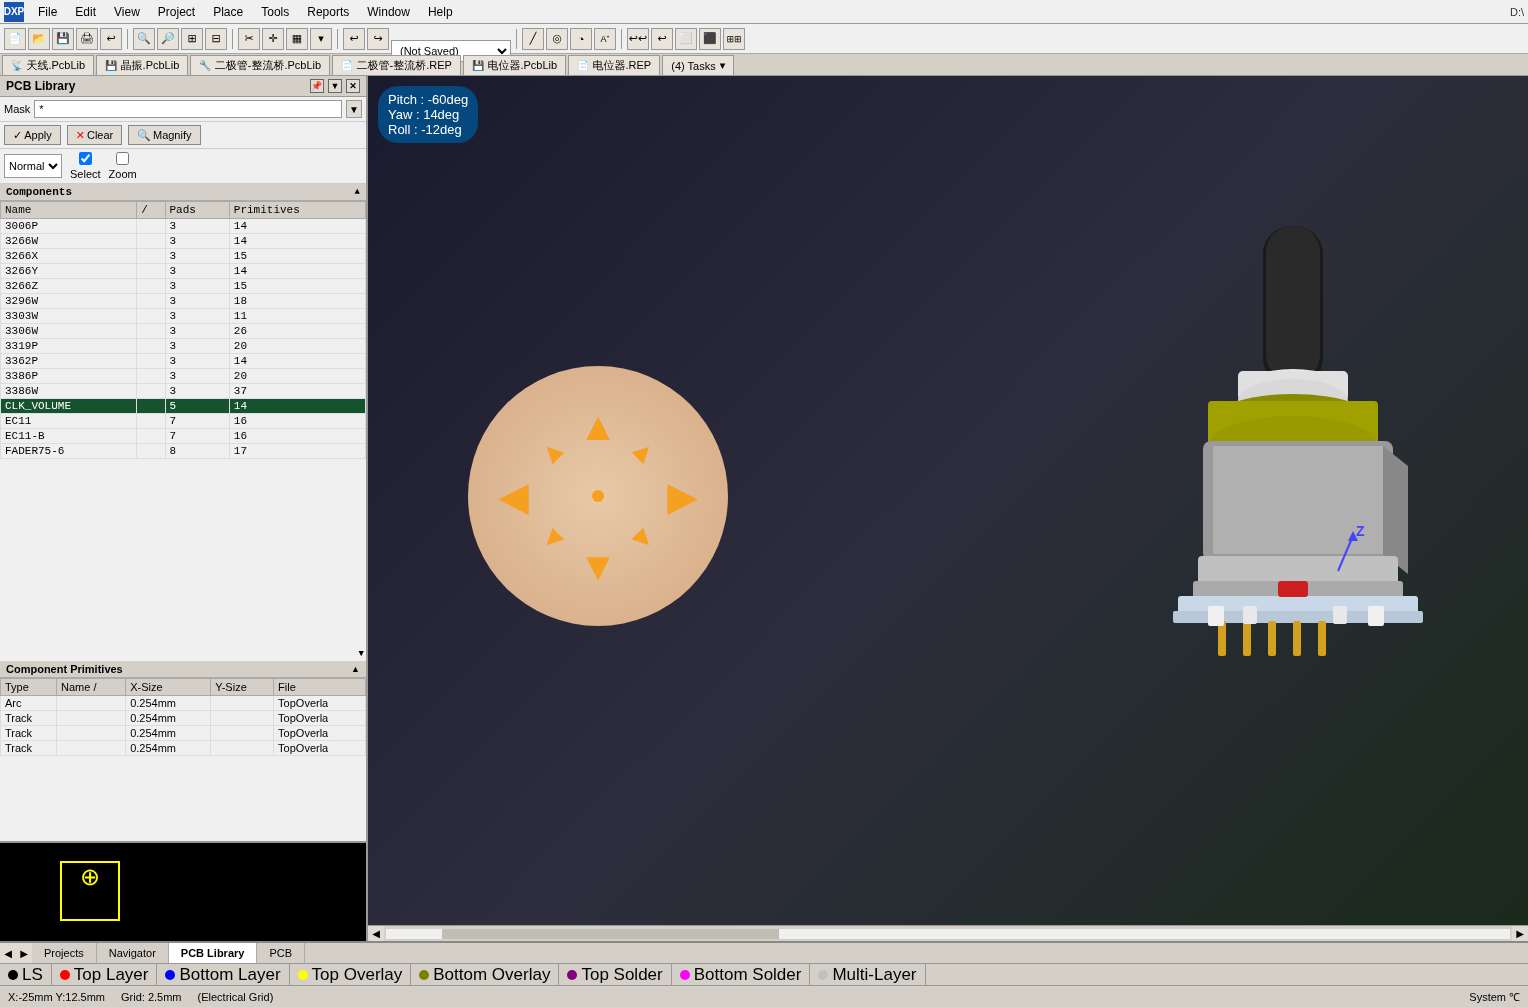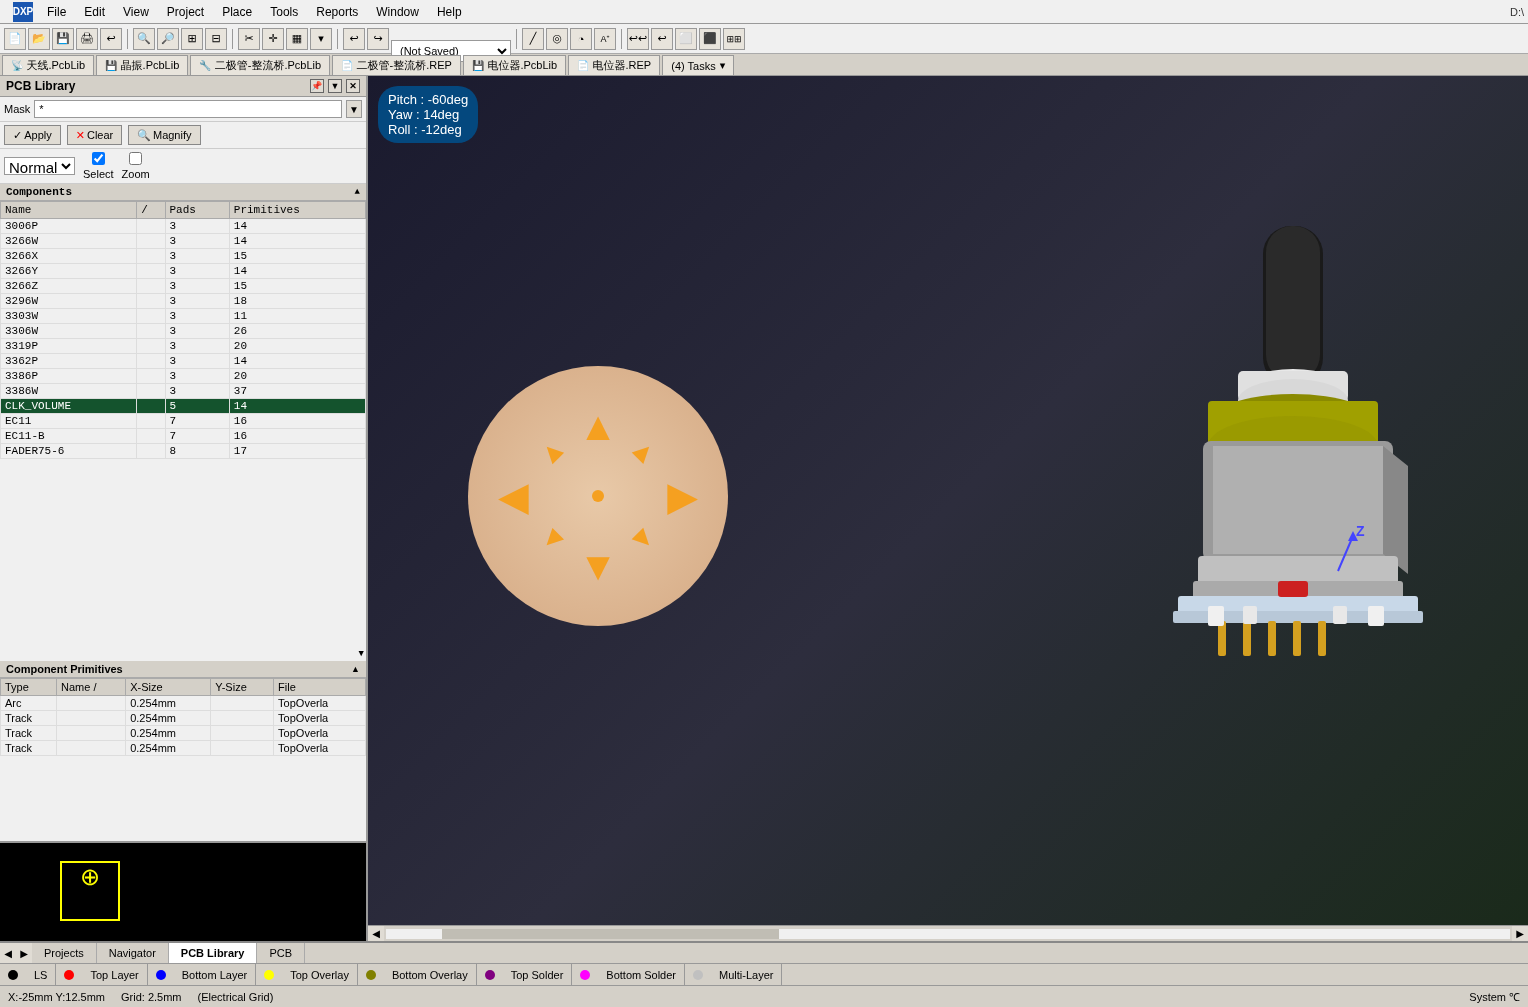--- a/index.html
+++ b/index.html
@@ -13,21 +13,20 @@
       display: flex;
       align-items: center;
       height: 24px;
     }
     #menubar .app-logo {
       width: 20px; height: 20px;
       background: #1a56b0;
       display: flex; align-items: center; justify-content: center;
       color: white; font-weight: bold; font-size: 10px;
       margin-right: 6px;
-      margin-left: 9px;
     }
     #menubar .menu-items { display: flex; gap: 2px; }
     #menubar .menu-item {
       padding: 2px 8px;
       cursor: pointer;
       color: #000;
       font-size: 12px;
     }
     #menubar .right-path {
       margin-left: auto;
@@ -160,21 +159,21 @@
     }
 
     
     #nsz-row {
       display: flex;
       align-items: center;
       padding: 3px 4px;
       border-bottom: 1px solid #ccc;
       gap: 8px;
     }
-    .nsz-select { height: 18px; font-size: 15px; border: 1px solid #999; background: white; }
+    .nsz-select { height: 24px; font-size: 11px; border: 1px solid #999; background: white; }
     .checkbox-label { display: flex; align-items: center; gap: 3px; font-size: 11px; cursor: pointer; flex-direction: column; }
 
     
     #components-section {
       display: flex;
       flex-direction: column;
       flex: 1;
       min-height: 0;
       font-family: Liberation Mono, monospace;
     }
@@ -307,23 +306,23 @@
       display: flex;
       align-items: center;
       overflow: hidden;
     }
     .layer-tab {
       display: flex; align-items: center;
       padding: 1px 8px;
       border-right: 1px solid #999;
       height: 100%;
       cursor: pointer;
-      font-size: 11px;
+      font-size: 17px;
       white-space: nowrap;
-      gap: 16px;
+      gap: 4px;
     }
     .layer-dot {
       width: 10px; height: 10px;
       border-radius: 50%;
     }
 
     
     #bottom-tabs {
       background: #d4d0c8;
       border-top: 2px solid #888;

